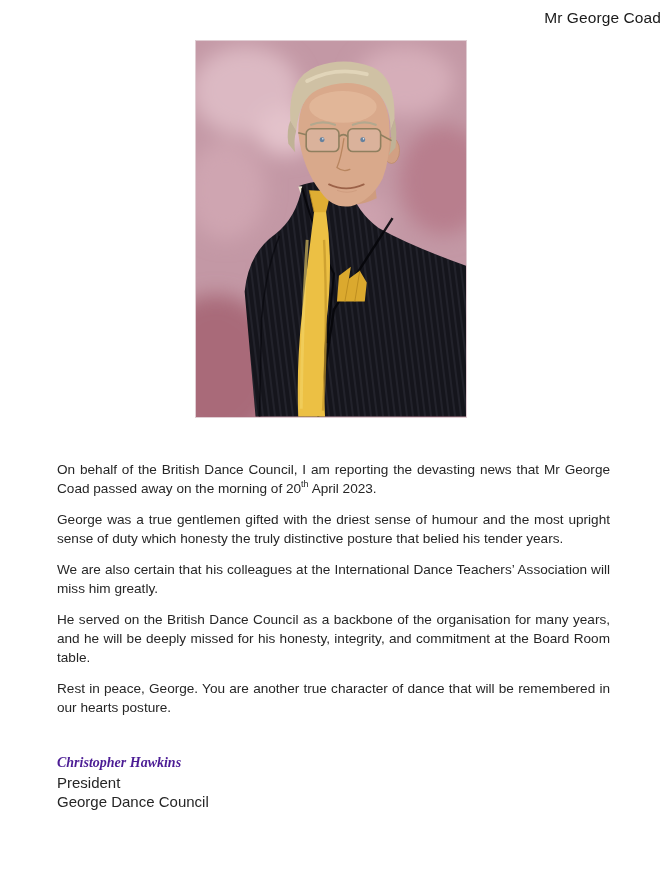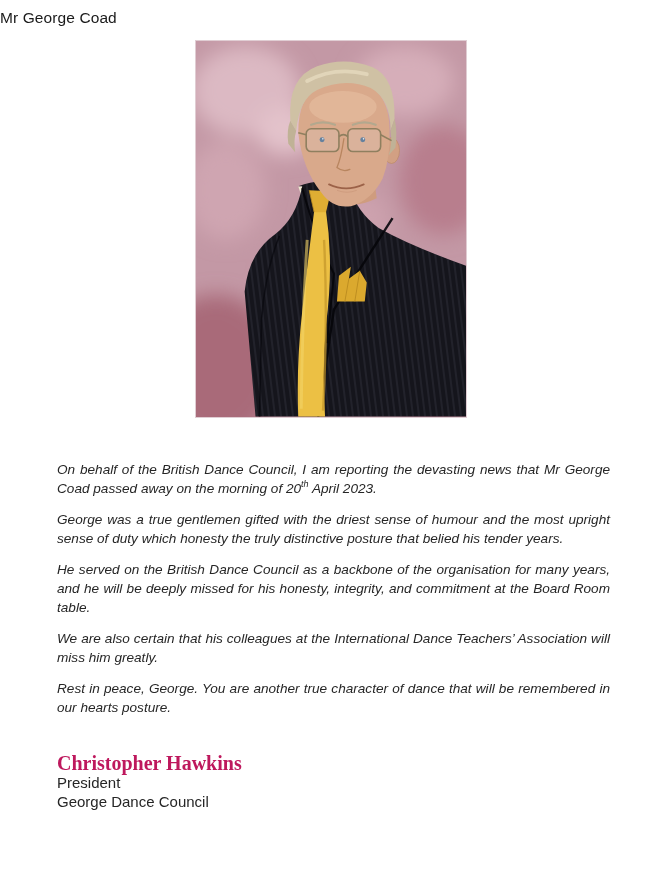--- a/index.html
+++ b/index.html
@@ -6,59 +6,59 @@
   html, body { background: #ffffff; }
   body {
     width: 661px; height: 884px;
     font-family: "Liberation Sans", sans-serif;
     color: #232323;
     overflow: hidden;
     position: relative;
   }
   .title {
     margin-top: 9px;
-    text-align: left;
+    text-align: right;
     font-size: 15.5px;
     font-weight: 500;
     color: #1a1a1a;
     letter-spacing: 0.1px;
   }
   .photo-wrap {
     width: 272px; height: 378px;
     margin: 13px auto 0 auto;
     border: 1px solid #e0cdd3;
     overflow: hidden;
     background: #c79aa8;
   }
   .photo-wrap svg { display: block; }
   .body-text {
     margin: 42px 51px 0 57px;
-    font-style: italic;
   }
   .body-text p {
     font-size: 13.6px;
     line-height: 19px;
     text-align: justify;
     margin-bottom: 12px;
     color: #262626;
   }
   .body-text p sup {
     font-size: 9px;
     line-height: 0;
     vertical-align: super;
   }
   .signature {
     margin: 36px 51px 0 57px;
   }
   .sig-name {
     font-family: "Liberation Serif", serif;
     font-weight: bold;
-    font-size: 20px;
+    font-size: 14px;
     line-height: 20px;
-    color: #be185d;
+    color: #4c1d95;
+    font-style: italic;
   }
   .sig-line {
     font-size: 15px;
     line-height: 19px;
     color: #262626;
   }
 </style>
 </head>
 <body>
 
@@ -138,22 +138,22 @@
 
     <path d="M149,98 Q146,118 142,127 Q148,132 155,129" stroke="#b8855f" stroke-width="1.3" fill="none" stroke-linecap="round"></path>
     <path d="M134,144 Q151,152 169,144" stroke="#9c6248" stroke-width="1.8" fill="none" stroke-linecap="round"></path>
     <path d="M142,150 Q152,154 162,150" stroke="#c79377" stroke-width="1" fill="none" opacity="0.6"></path>
   </svg>
 </div>
 
 <div class="body-text">
   <p><span>On behalf of the British Dance Council, I am reporting the devasting news that Mr George Coad passed away on the morning of 20</span><sup>th</sup><span> April 2023.</span></p>
   <p>George was a true gentlemen gifted with the driest sense of humour and the most upright sense of duty which honesty the truly distinctive posture that belied his tender years.</p>
+  <p>We are also certain that his colleagues at the International Dance Teachers’ Association will miss him greatly.</p>
   <p>He served on the British Dance Council as a backbone of the organisation for many years, and he will be deeply missed for his honesty, integrity, and commitment at the Board Room table.</p>
-  <p>We are also certain that his colleagues at the International Dance Teachers’ Association will miss him greatly.</p>
   <p>Rest in peace, George. You are another true character of dance that will be remembered in our hearts posture.</p>
 </div>
 
 <div class="signature">
   <div class="sig-name">Christopher Hawkins</div>
   <div class="sig-line">President</div>
   <div class="sig-line">George Dance Council</div>
 </div>
 
 </body></html>

